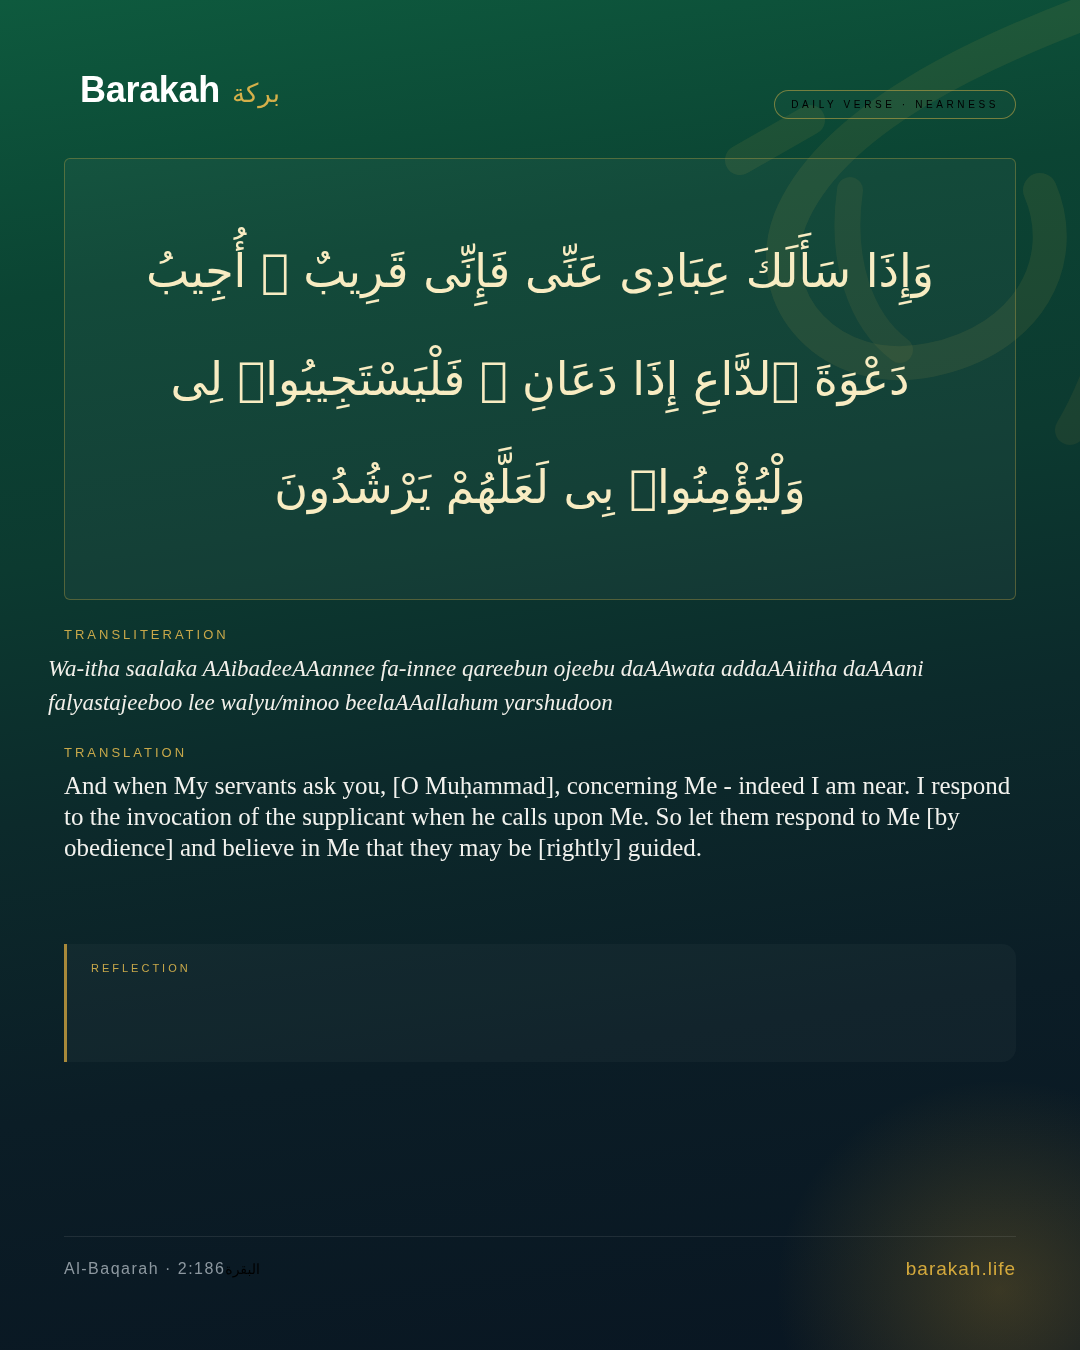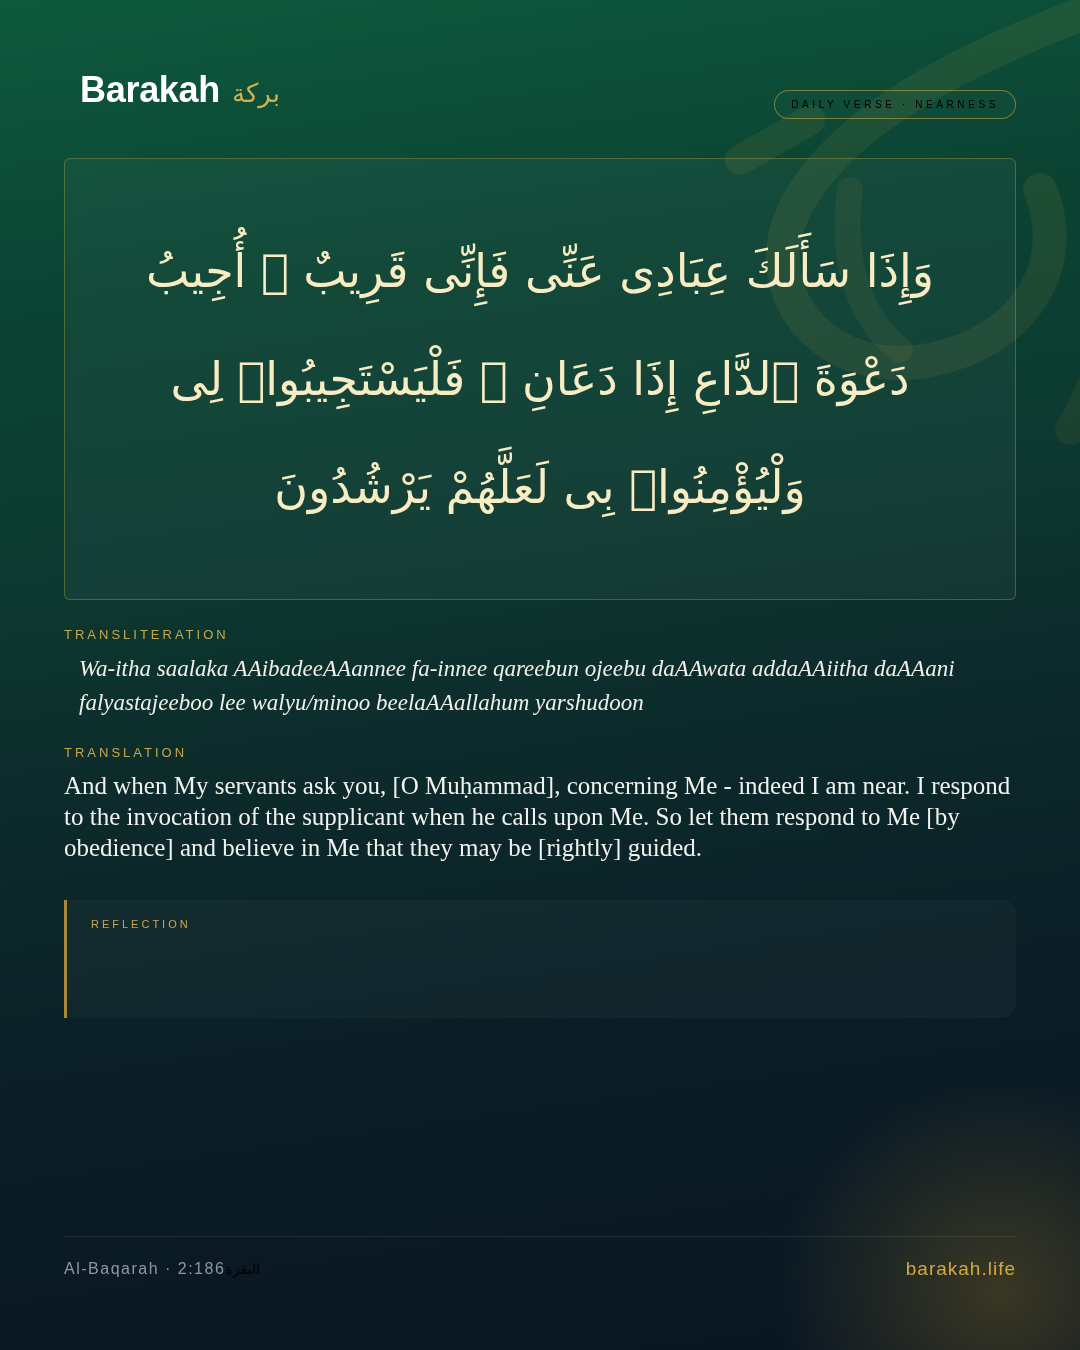--- a/index.html
+++ b/index.html
@@ -41,31 +41,31 @@
     .arabic-verse {
       direction: rtl; text-align: center;
       font-family: "DejaVu Sans", sans-serif; font-size: 46px; line-height: 108px;
       color: #f8ecc2;
     }
     .section-label {
       position: absolute; left: 64px; font-size: 13px; letter-spacing: 3px;
       color: #c8a84a; font-weight: 400;
     }
     .translit {
-      position: absolute; left: 79px; top: 652px; width: 952px;
+      position: absolute; left: 48px; top: 652px; width: 952px;
       font-family: "Liberation Serif", "DejaVu Serif", serif; font-style: italic;
       font-size: 23px; line-height: 34px; color: #f2f0ea;
     }
     .translation {
       position: absolute; left: 64px; top: 770px; width: 960px;
       font-family: Liberation Serif, serif; font-size: 25px; line-height: 31px;
       color: #f2f2ee;
     }
     .reflection {
-      position: absolute; left: 64px; top: 900px; width: 952px; height: 118px;
+      position: absolute; left: 64px; top: 944px; width: 952px; height: 118px;
       background: rgba(255,255,255,0.03); border-left: 3px solid #a8893a;
       border-radius: 0 14px 14px 0; padding: 18px 24px 0 24px;
     }
     .reflection-label { font-size: 11px; letter-spacing: 3px; color: #c8a84a; }
     .reflection-text {
       margin-top: 8px; font-family: "Liberation Serif", "DejaVu Serif", serif;
       font-style: italic; font-size: 22px; line-height: 32px; color: #eceae4;
     }
     .footer-divider {
       position: absolute; left: 64px; top: 1236px; width: 952px; height: 1px;

